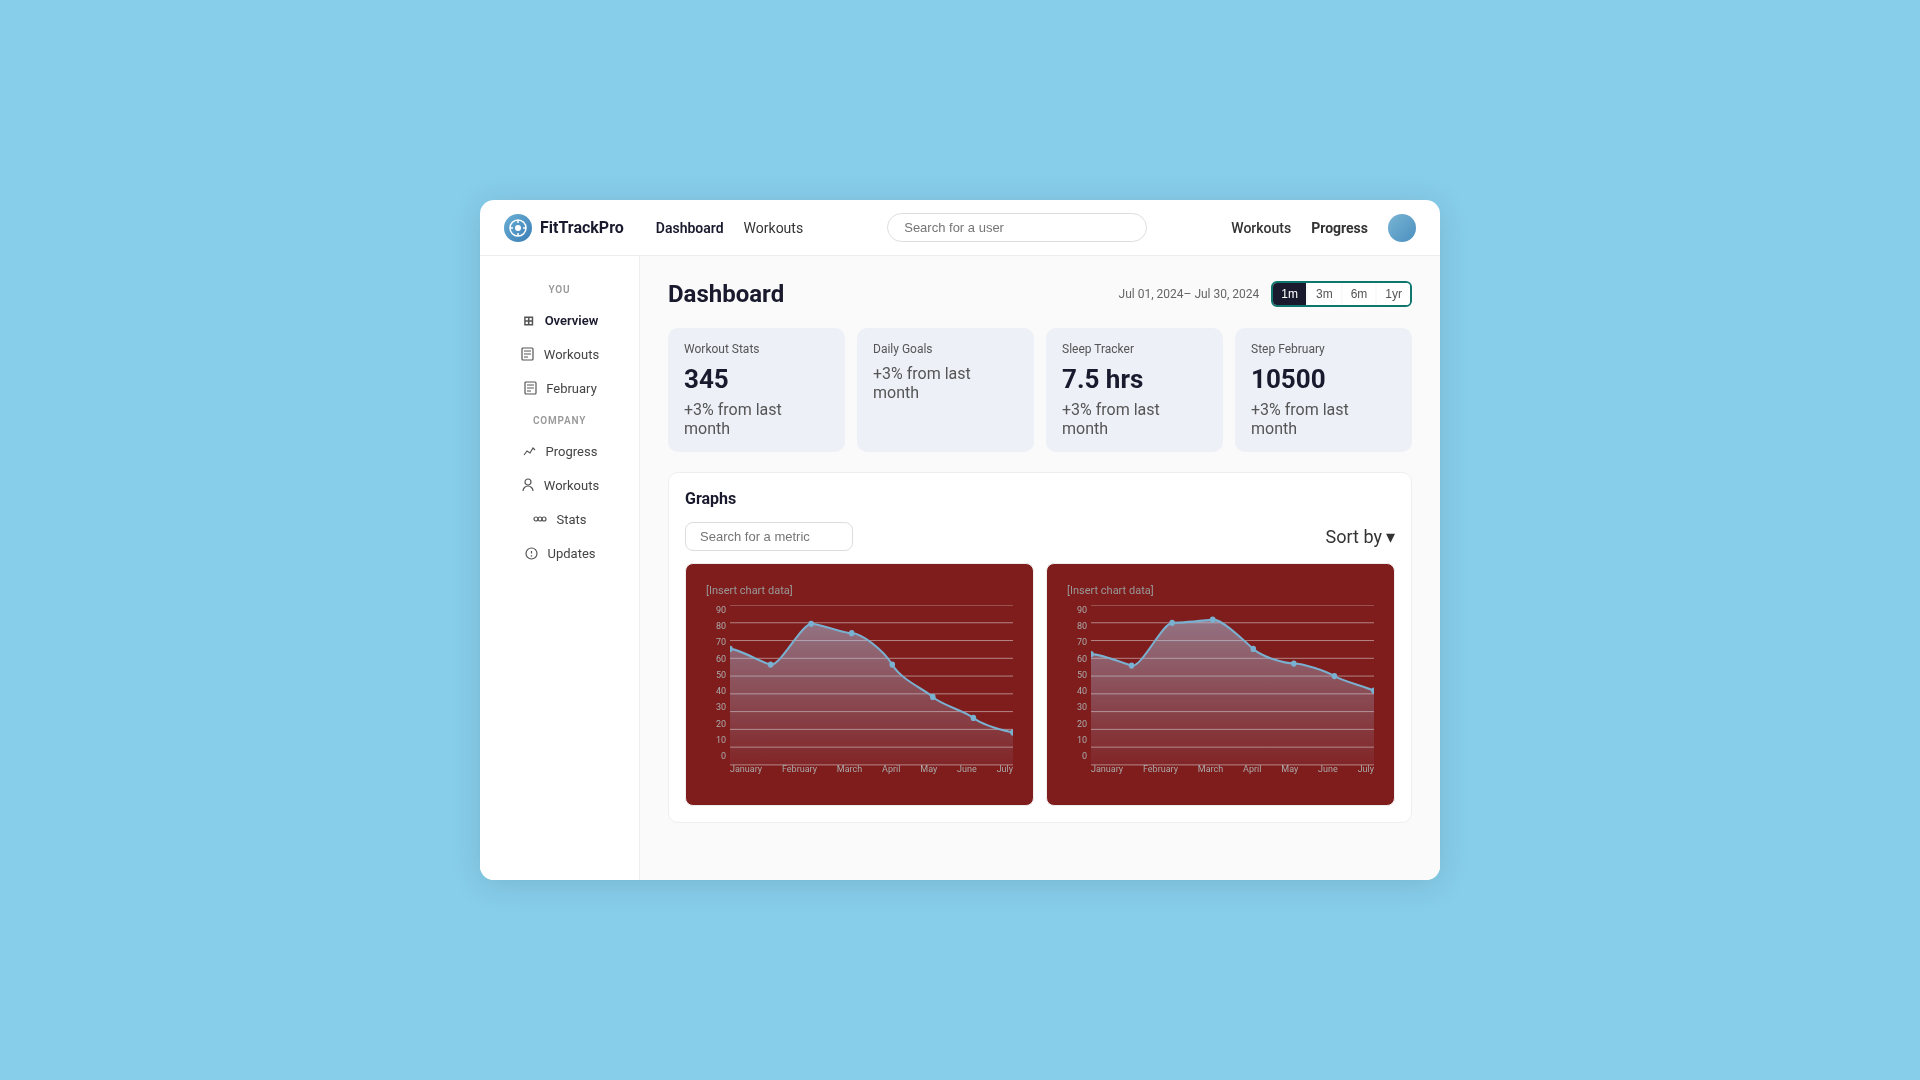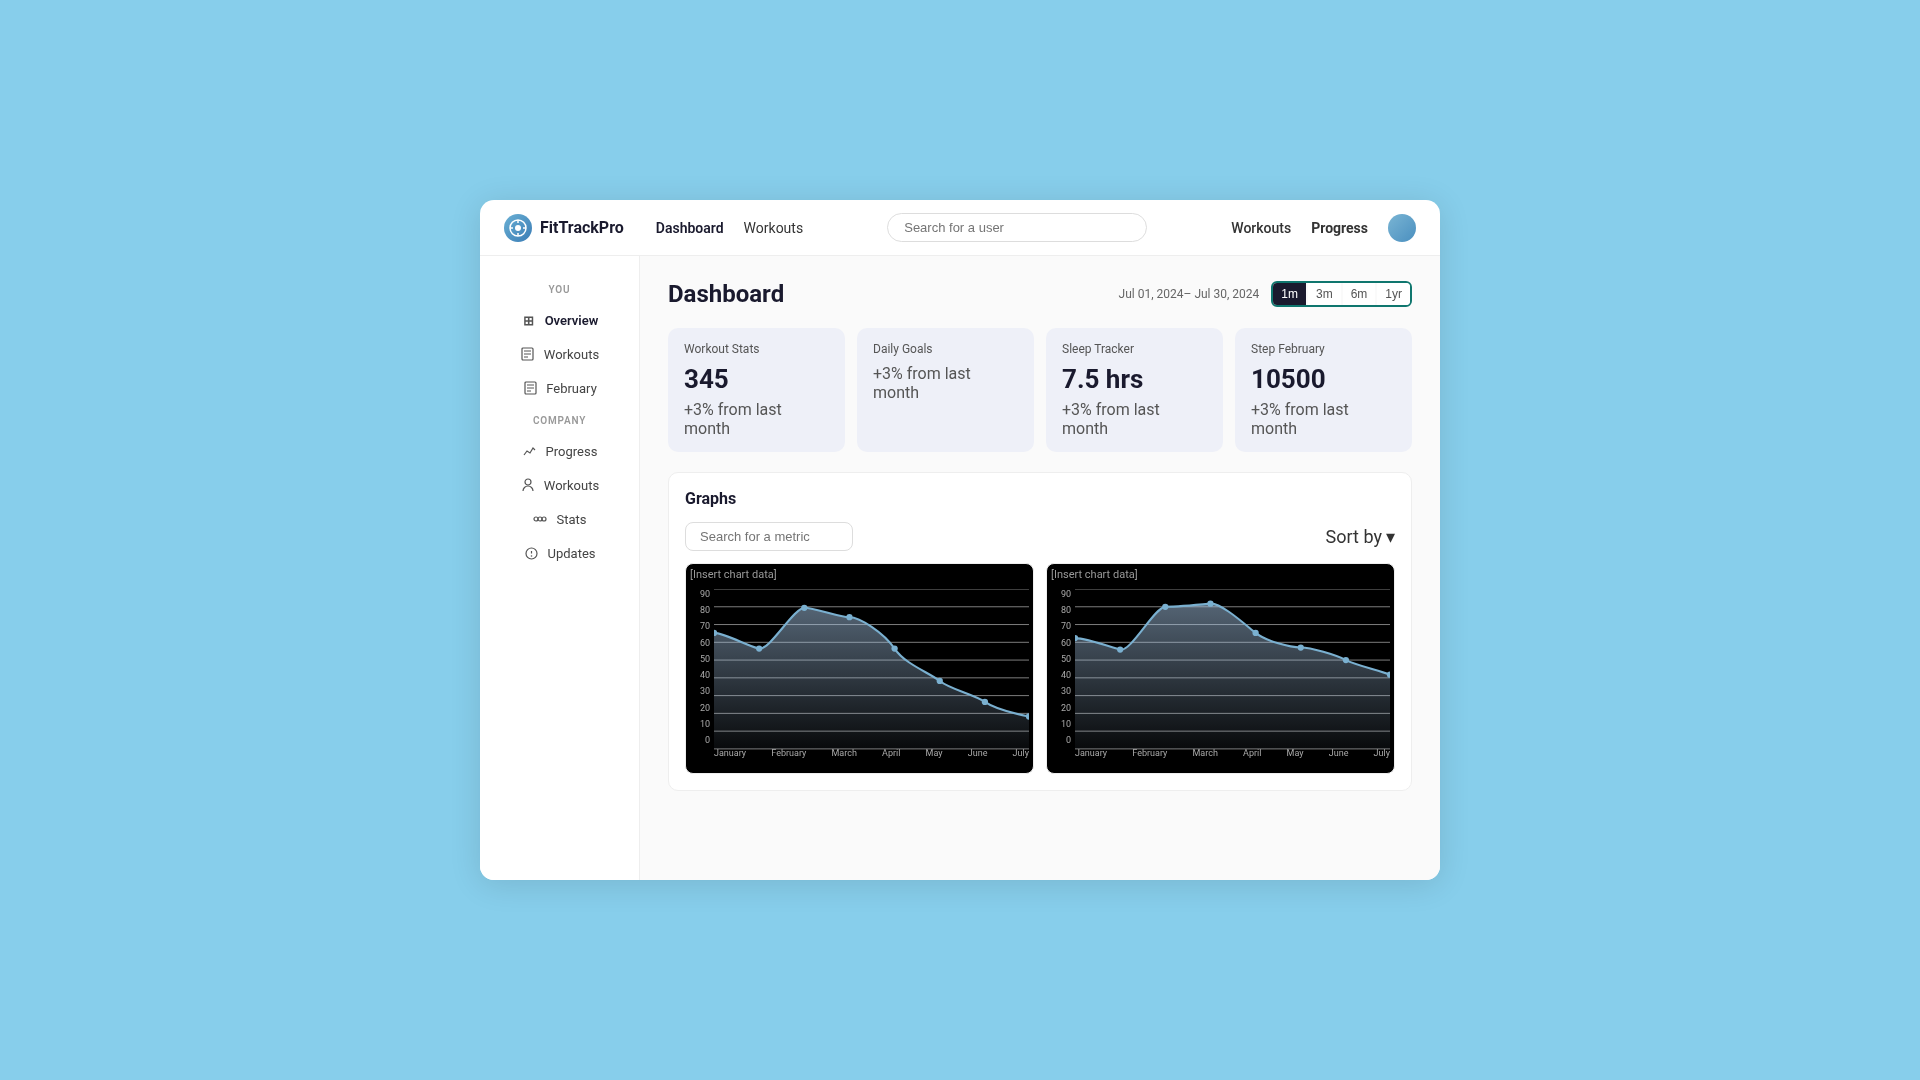--- a/index.html
+++ b/index.html
@@ -264,22 +264,22 @@
       cursor: pointer;
     }
     .charts-grid {
       display: grid;
       grid-template-columns: 1fr 1fr;
       gap: 12px;
     }
     .chart-card {
       border: 1px solid #eee;
       border-radius: 8px;
-      padding: 4px;
-      background: #000000;
+      padding: 20px;
+      background: #7f1d1d;
     }
     .chart-placeholder-label {
       font-size: 11px;
       color: #999;
       margin-bottom: 8px;
     }
     .chart-area {
       position: relative;
       height: 180px;
     }

